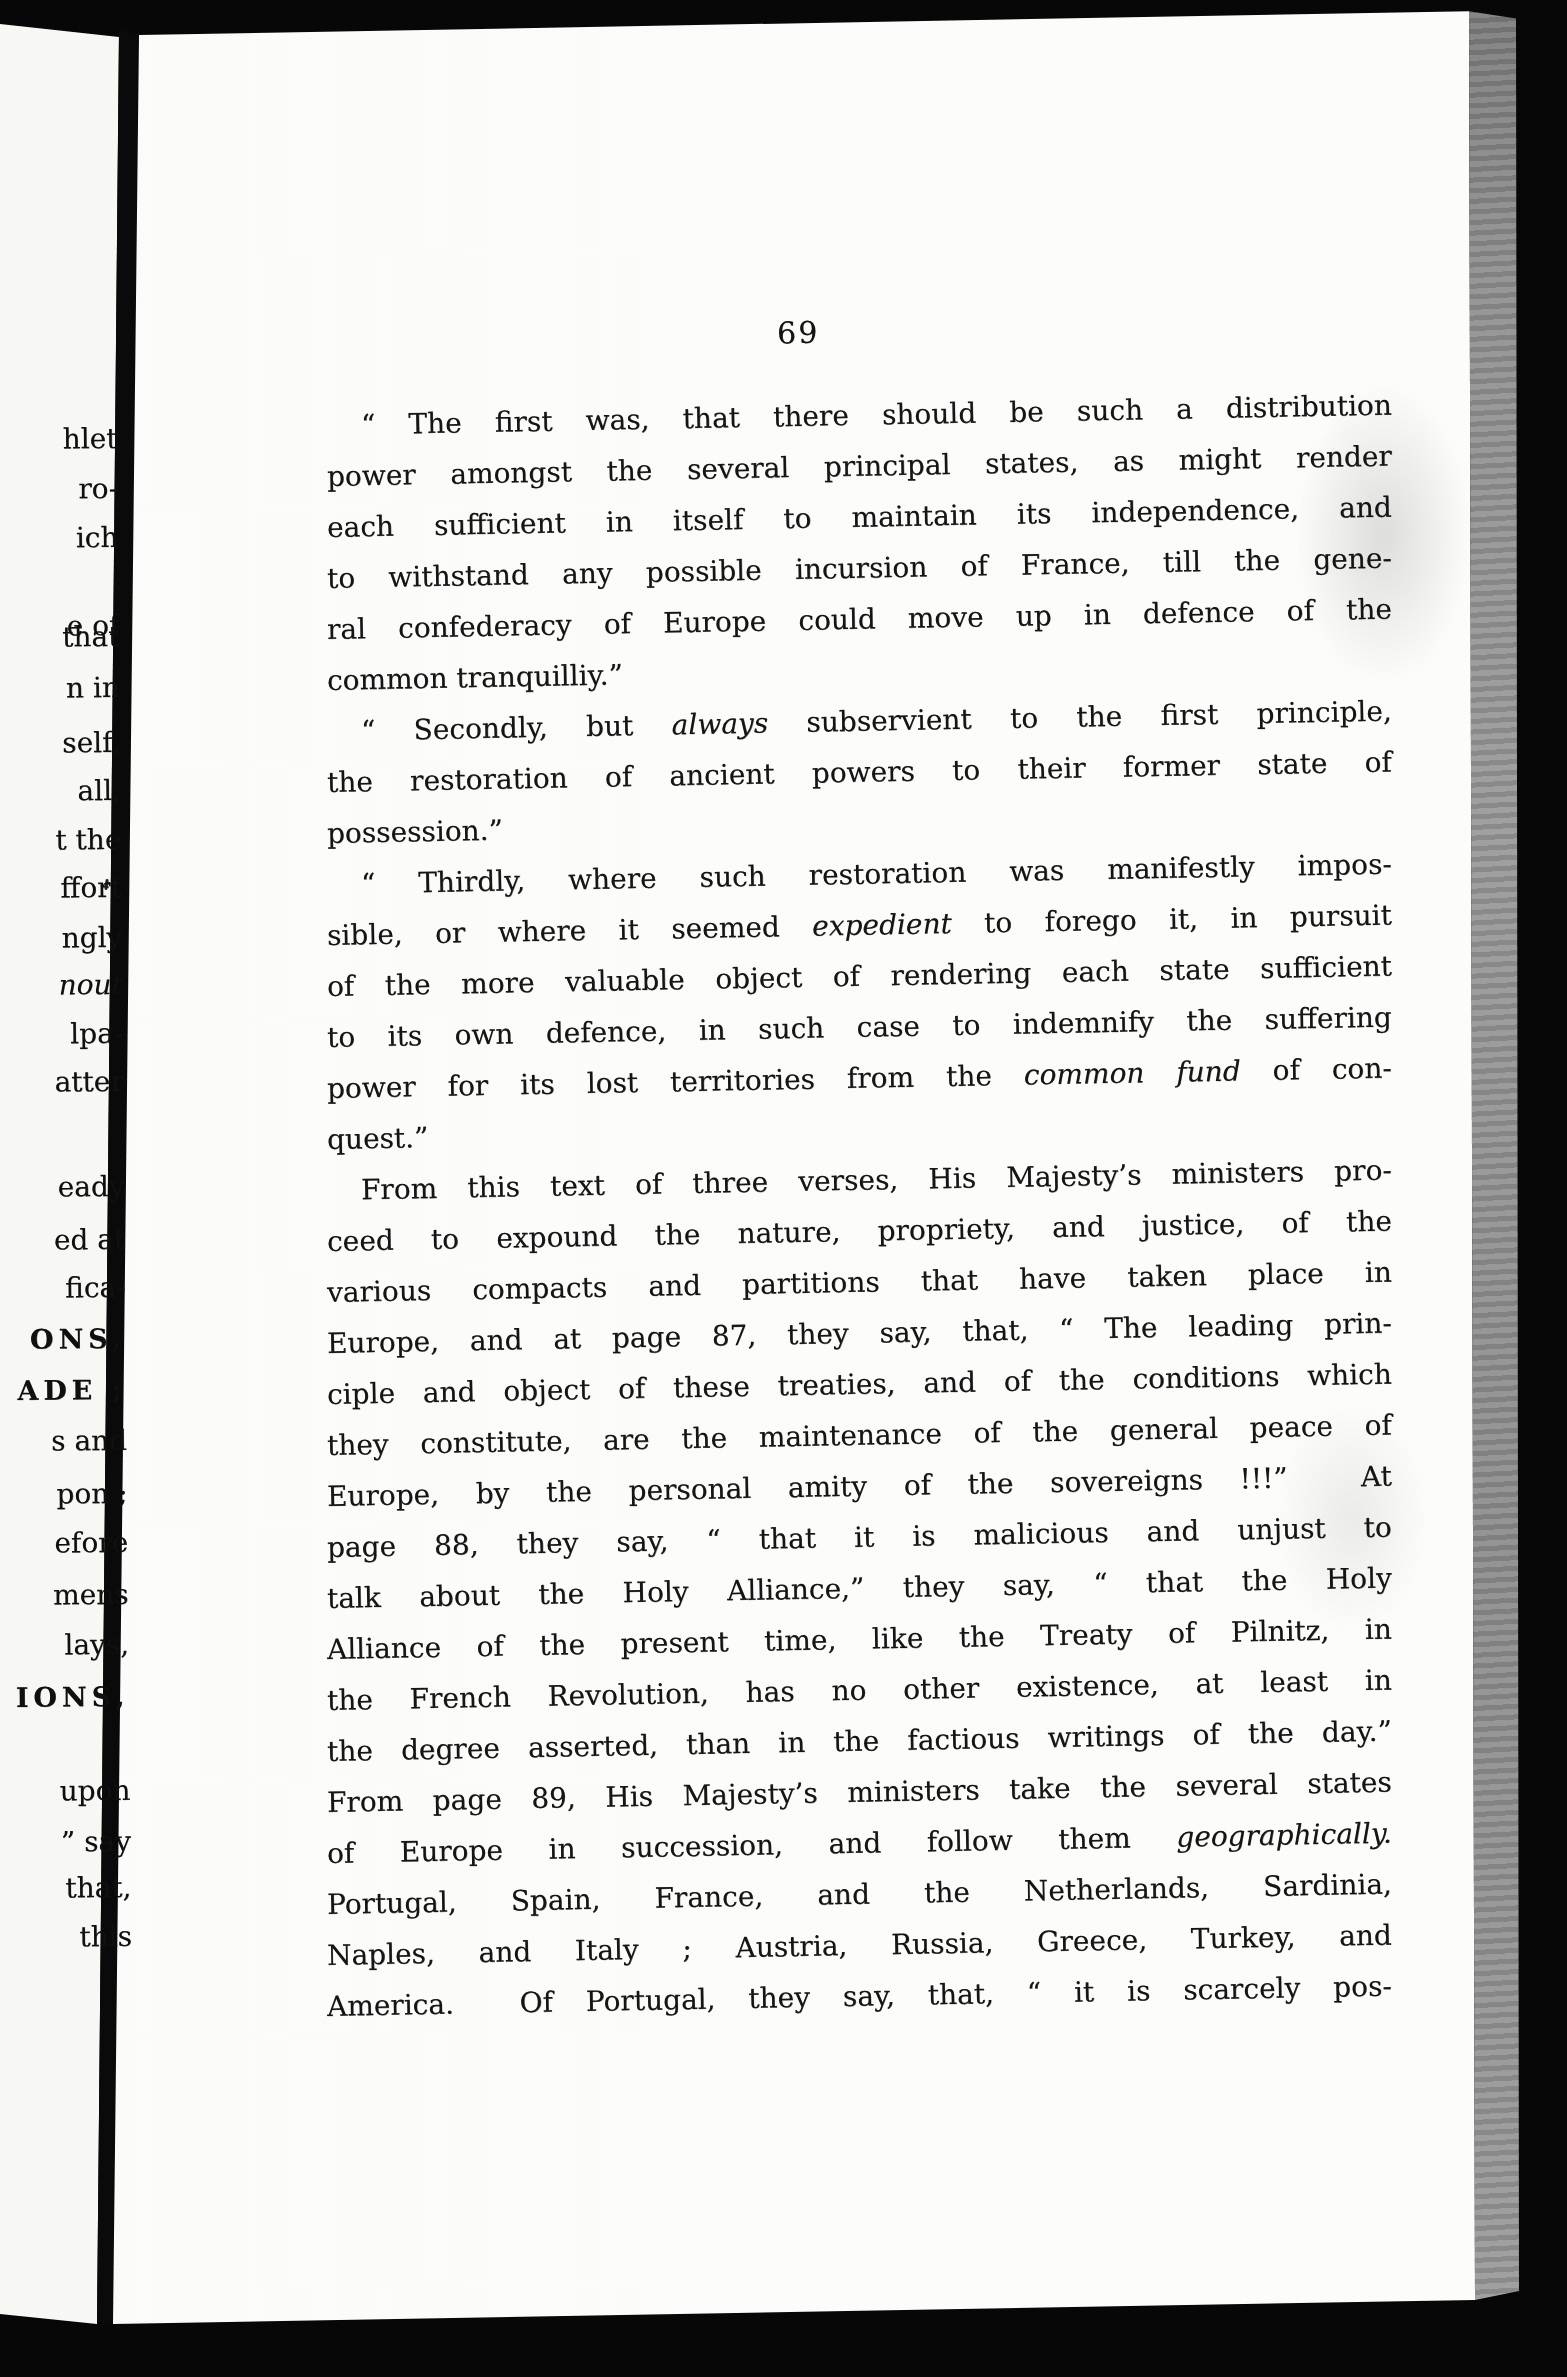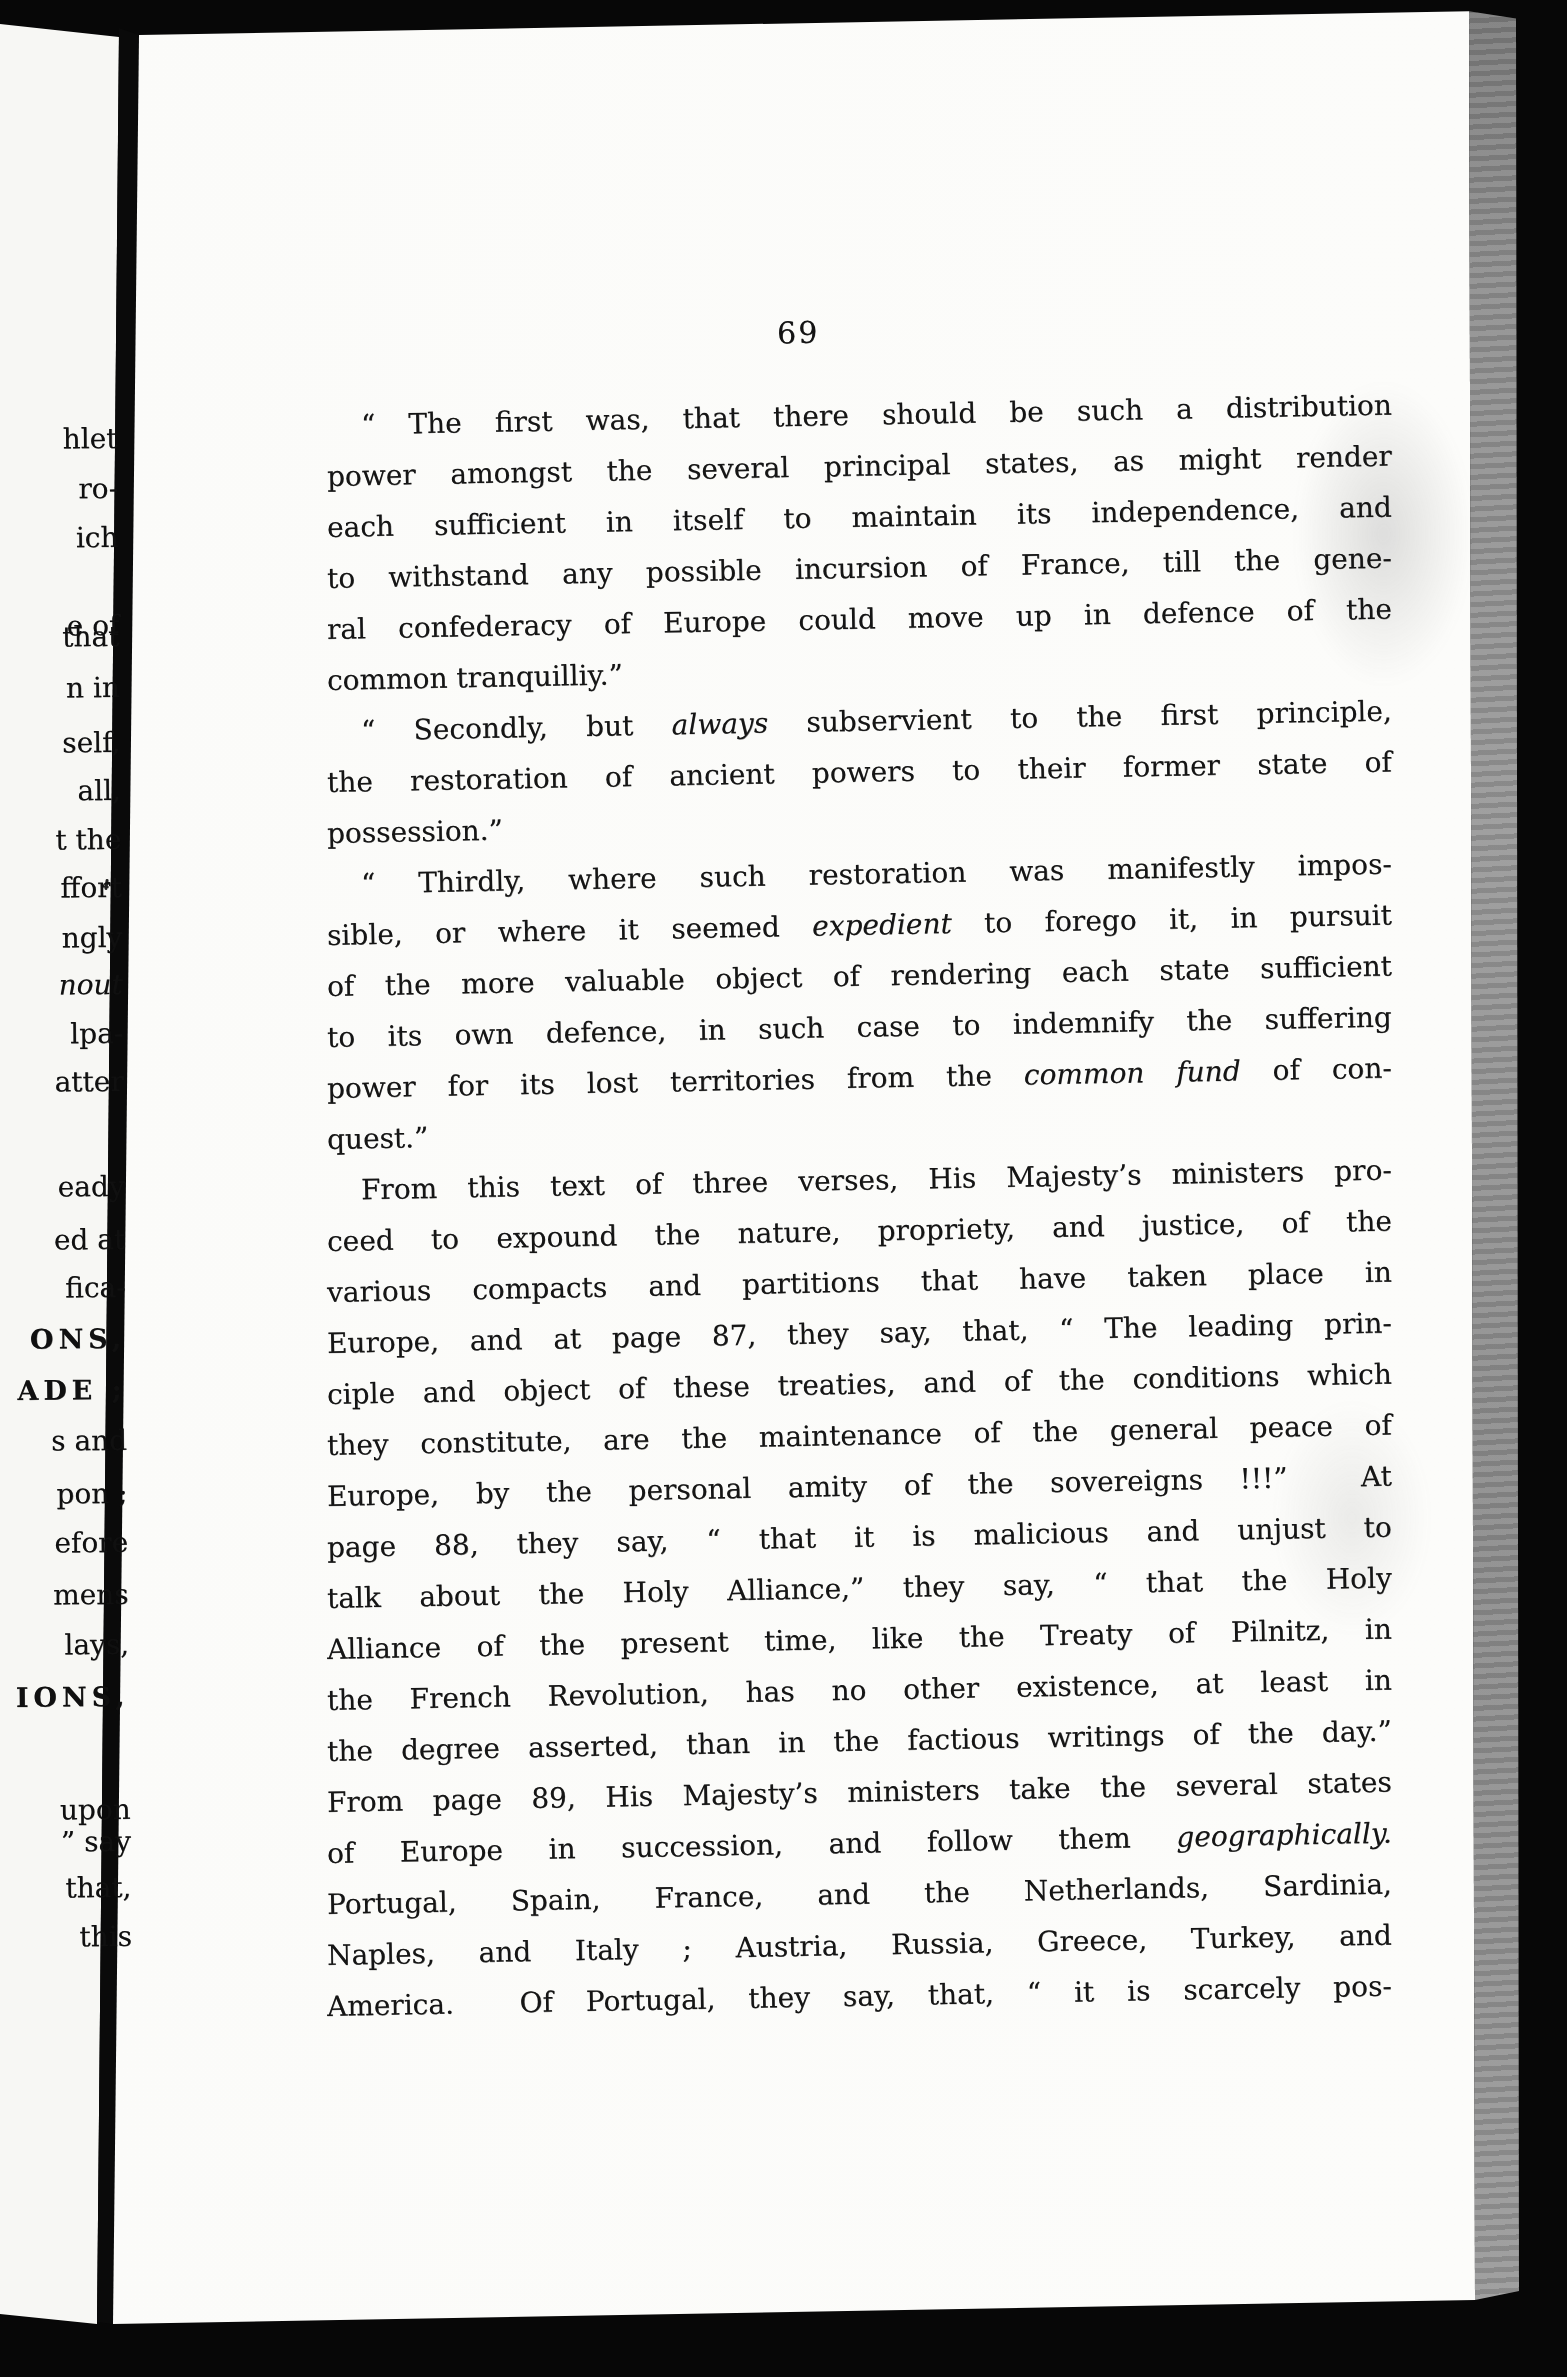--- a/index.html
+++ b/index.html
@@ -148,19 +148,19 @@
       <div class="fragment" style="top: 1221px;">ed at</div>
       <div class="fragment" style="top: 1269px;">fica-</div>
       <div class="fragment caps" style="top: 1320px;">ONS,</div>
       <div class="fragment caps" style="top: 1371px;">ADE ;</div>
       <div class="fragment" style="top: 1422px;">s and</div>
       <div class="fragment" style="top: 1475px;">pon ;</div>
       <div class="fragment" style="top: 1524px; margin-left: 12px;">efore</div>
       <div class="fragment" style="top: 1576px;">mens</div>
       <div class="fragment" style="top: 1626px;">lays,</div>
       <div class="fragment caps" style="top: 1678px;">IONS,</div>
-      <div class="fragment" style="top: 1772px; margin-top: 19px;">upon</div>
+      <div class="fragment" style="top: 1772px;">upon</div>
       <div class="fragment" style="top: 1823px;">” say</div>
       <div class="fragment" style="top: 1869px;">that,</div>
       <div class="fragment" style="top: 1918px;">this</div>
     </div>
 </div>
 
 
 </body></html>

